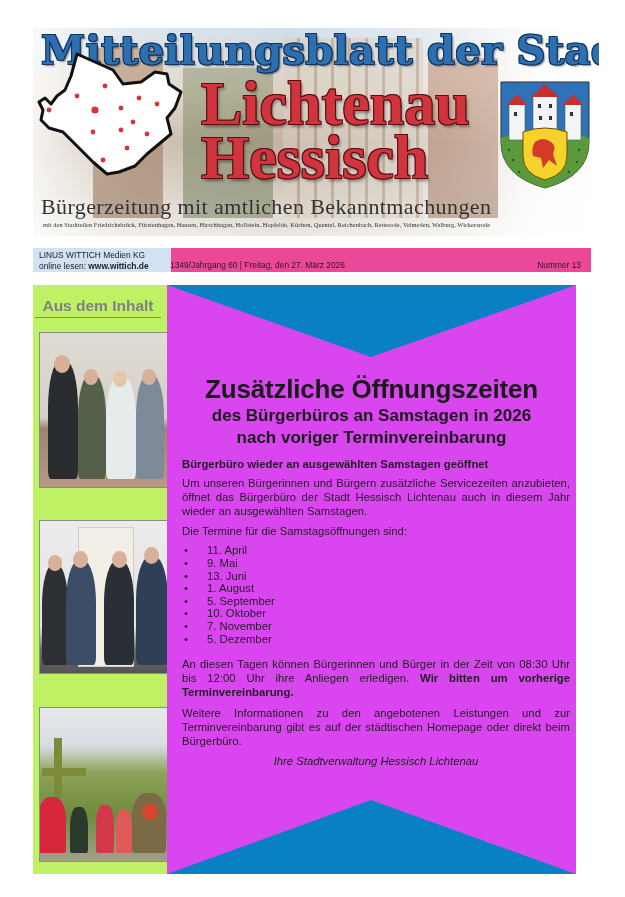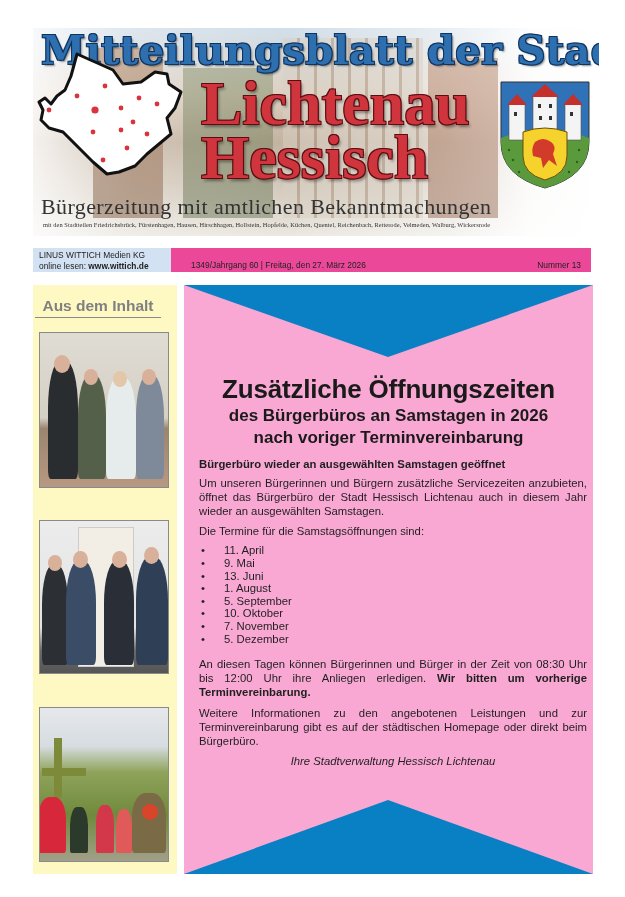--- a/index.html
+++ b/index.html
@@ -46,42 +46,42 @@
     
     .infobar {
       position: absolute; left: 33px; top: 248px; width: 558px; height: 24px;
       background: #ec4899; font-size: 8.4px; color: #222;
     }
     .infobar .publisher {
       position: absolute; left: 0; top: 0; width: 138px; height: 24px; background: #d2e2f2;
       padding: 2px 0 0 6px; line-height: 10.5px;
     }
     .infobar .publisher b { font-weight: bold; }
-    .infobar .issue { position: absolute; left: 158px; top: 12px; line-height: 10px; }
+    .infobar .issue { position: absolute; left: 137px; top: 12px; line-height: 10px; }
     .infobar .number { position: absolute; right: 10px; top: 12px; line-height: 10px; }
 
     
     .sidebar {
-      position: absolute; left: 33px; top: 285px; width: 144px; height: 589px; background: #fef9c3;
+      position: absolute; left: 33px; top: 285px; width: 144px; height: 589px; background: #bef264;
     }
     .sidebar-title {
       position: absolute; left: 2px; top: 12px; width: 126px; padding-bottom: 2px;
       font-size: 15.5px; font-weight: bold; color: #808080; text-align: center;
       border-bottom: 1.5px solid #8a8a8a;
     }
     .thumb { position: absolute; left: 6px; width: 130px; border: 1px solid #8a8a8a; overflow: hidden; }
     .thumb.t1 { top: 47px; height: 156px; background: linear-gradient(180deg,#dfdcd3 0%,#d5d0c6 55%,#9c8570 62%,#b89882 100%); }
     .thumb.t2 { top: 235px; height: 154px; background: linear-gradient(180deg,#ececec 0%,#e3e3e3 70%,#6a6a6a 85%,#555 100%); }
     .thumb.t3 { top: 422px; height: 155px; background: linear-gradient(180deg,#e6e9ec 0%,#d6dce0 25%,#8fa35a 42%,#6f8a3d 70%,#a2a08a 100%); }
     .person { position: absolute; bottom: 8px; border-radius: 40% 40% 8% 8%; }
     .head { position: absolute; border-radius: 50%; background: #d9b09a; }
 
     
     .article {
-      position: absolute; left: 184px; top: 285px; width: 409px; height: 589px; background: #f9a8d4; overflow: hidden;
+      position: absolute; left: 167px; top: 285px; width: 409px; height: 589px; background: #d946ef; overflow: hidden;
     }
     .tri-top { position: absolute; left: 0; top: 0; width: 409px; height: 78px; }
     .tri-bottom { position: absolute; left: 0; bottom: 0; width: 409px; height: 80px; }
 
     .art-h1 {
       position: absolute; left: 0; top: 89px; width: 409px; text-align: center;
       font-size: 26px; font-weight: bold; color: #1a1a1a; letter-spacing: -0.2px; line-height: 30px;
     }
     .art-h2 {
       position: absolute; left: 0; width: 409px; text-align: center;

